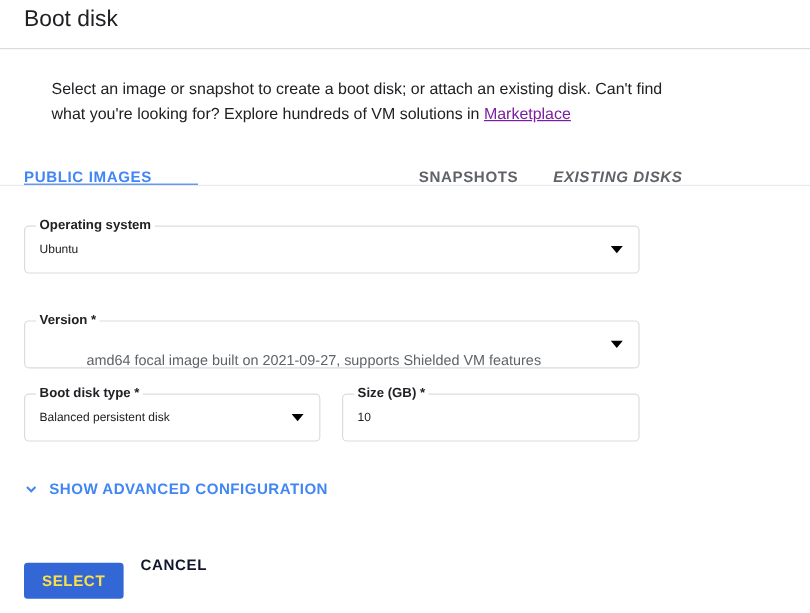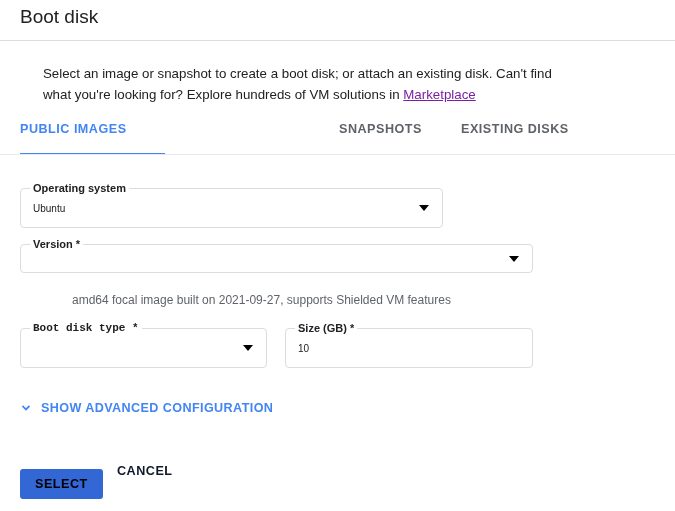--- a/index.html
+++ b/index.html
@@ -63,21 +63,21 @@
   }
   .tab {
     position: absolute;
     top: 0;
     height: 33px;
     font-size: 12.6px;
     font-weight: bold;
     letter-spacing: 0.5px;
     color: #5f6368;
     display: flex;
-    align-items: flex-start;
+    align-items: flex-end;
     cursor: pointer;
     white-space: nowrap;
   }
   .tab.active {
     color: #4285f4;
   }
   .tab .underline {
     position: absolute;
     left: 0;
     bottom: 0;
@@ -129,23 +129,23 @@
     top: 50%;
     transform: translateY(-50%);
     width: 0;
     height: 0;
     border-left: 5px solid transparent;
     border-right: 5px solid transparent;
     border-top: 6px solid #000000;
     cursor: pointer;
   }
 
-  #field-os      { left: 20px;  top: 188px; width: 423px; height: 40px; }
-  #field-version { left: 20px;  top: 244px; width: 513px; height: 29px; }
-  #field-disktype{ left: 20px;  top: 328px; width: 247px; height: 40px; font-family: Liberation Mono, monospace; }
+  #field-os      { left: 20px;  top: 188px; width: 513px; height: 40px; }
+  #field-version { left: 20px;  top: 267px; width: 513px; height: 40px; }
+  #field-disktype{ left: 20px;  top: 328px; width: 247px; height: 40px; }
   #field-size    { left: 285px; top: 328px; width: 248px; height: 40px; padding-left: 24px; }
 
   .hint {
     position: absolute;
     left: 28px;
     top: 292px;
     font-size: 12px;
     line-height: 16px;
     color: #5f6368;
     white-space: nowrap;
@@ -180,21 +180,21 @@
   .btn-select {
     position: absolute;
     left: 20px;
     top: 469px;
     height: 30px;
     padding: 0 15px;
     display: flex;
     align-items: center;
     justify-content: center;
     background: #3367d6;
-    color: #000000;
+    color: #fde047;
     border: none;
     border-radius: 3px;
     font-family: "Liberation Sans", sans-serif;
     font-size: 12.6px;
     font-weight: bold;
     letter-spacing: 0.5px;
     cursor: pointer;
   }
   .btn-cancel {
     position: absolute;
@@ -224,43 +224,44 @@
 
 <div class="description">
   <span>Select an image or snapshot to create a boot disk; or attach an existing disk. Can't find what you're looking for? Explore hundreds of VM solutions in </span><a class="marketplace-link">Marketplace</a>
 </div>
 
 <div class="tabs">
   <div class="tab active" style="left:20px;width:145px;">
     <span>PUBLIC IMAGES</span>
     <span class="underline"></span>
   </div>
-  <div class="tab" style="left:339px;">
+  <div class="tab" style="left:349px;">
     <span>SNAPSHOTS</span>
   </div>
-  <div class="tab" style="left:461px;">
+  <div class="tab" style="left:461px;font-style:italic;">
     <span>EXISTING DISKS</span>
   </div>
 </div>
 <div class="tabs-baseline"></div>
 
 <div class="field" id="field-os">
   <span class="legend">Operating system</span>
   <span class="value">Ubuntu</span>
   <span class="arrow"></span>
 </div>
 
 <div class="field" id="field-version">
   <span class="legend">Version *</span>
   <span class="arrow"></span>
 </div>
 <div class="hint">amd64 focal image built on 2021-09-27, supports Shielded VM features</div>
 
 <div class="field" id="field-disktype">
   <span class="legend">Boot disk type *</span>
+  <span class="value">Balanced persistent disk</span>
   <span class="arrow"></span>
 </div>
 
 <div class="field" id="field-size">
   <span class="legend">Size (GB) *</span>
   <span class="value">10</span>
 </div>
 
 <div class="advanced">
   <svg class="chev" viewBox="0 0 24 24">

